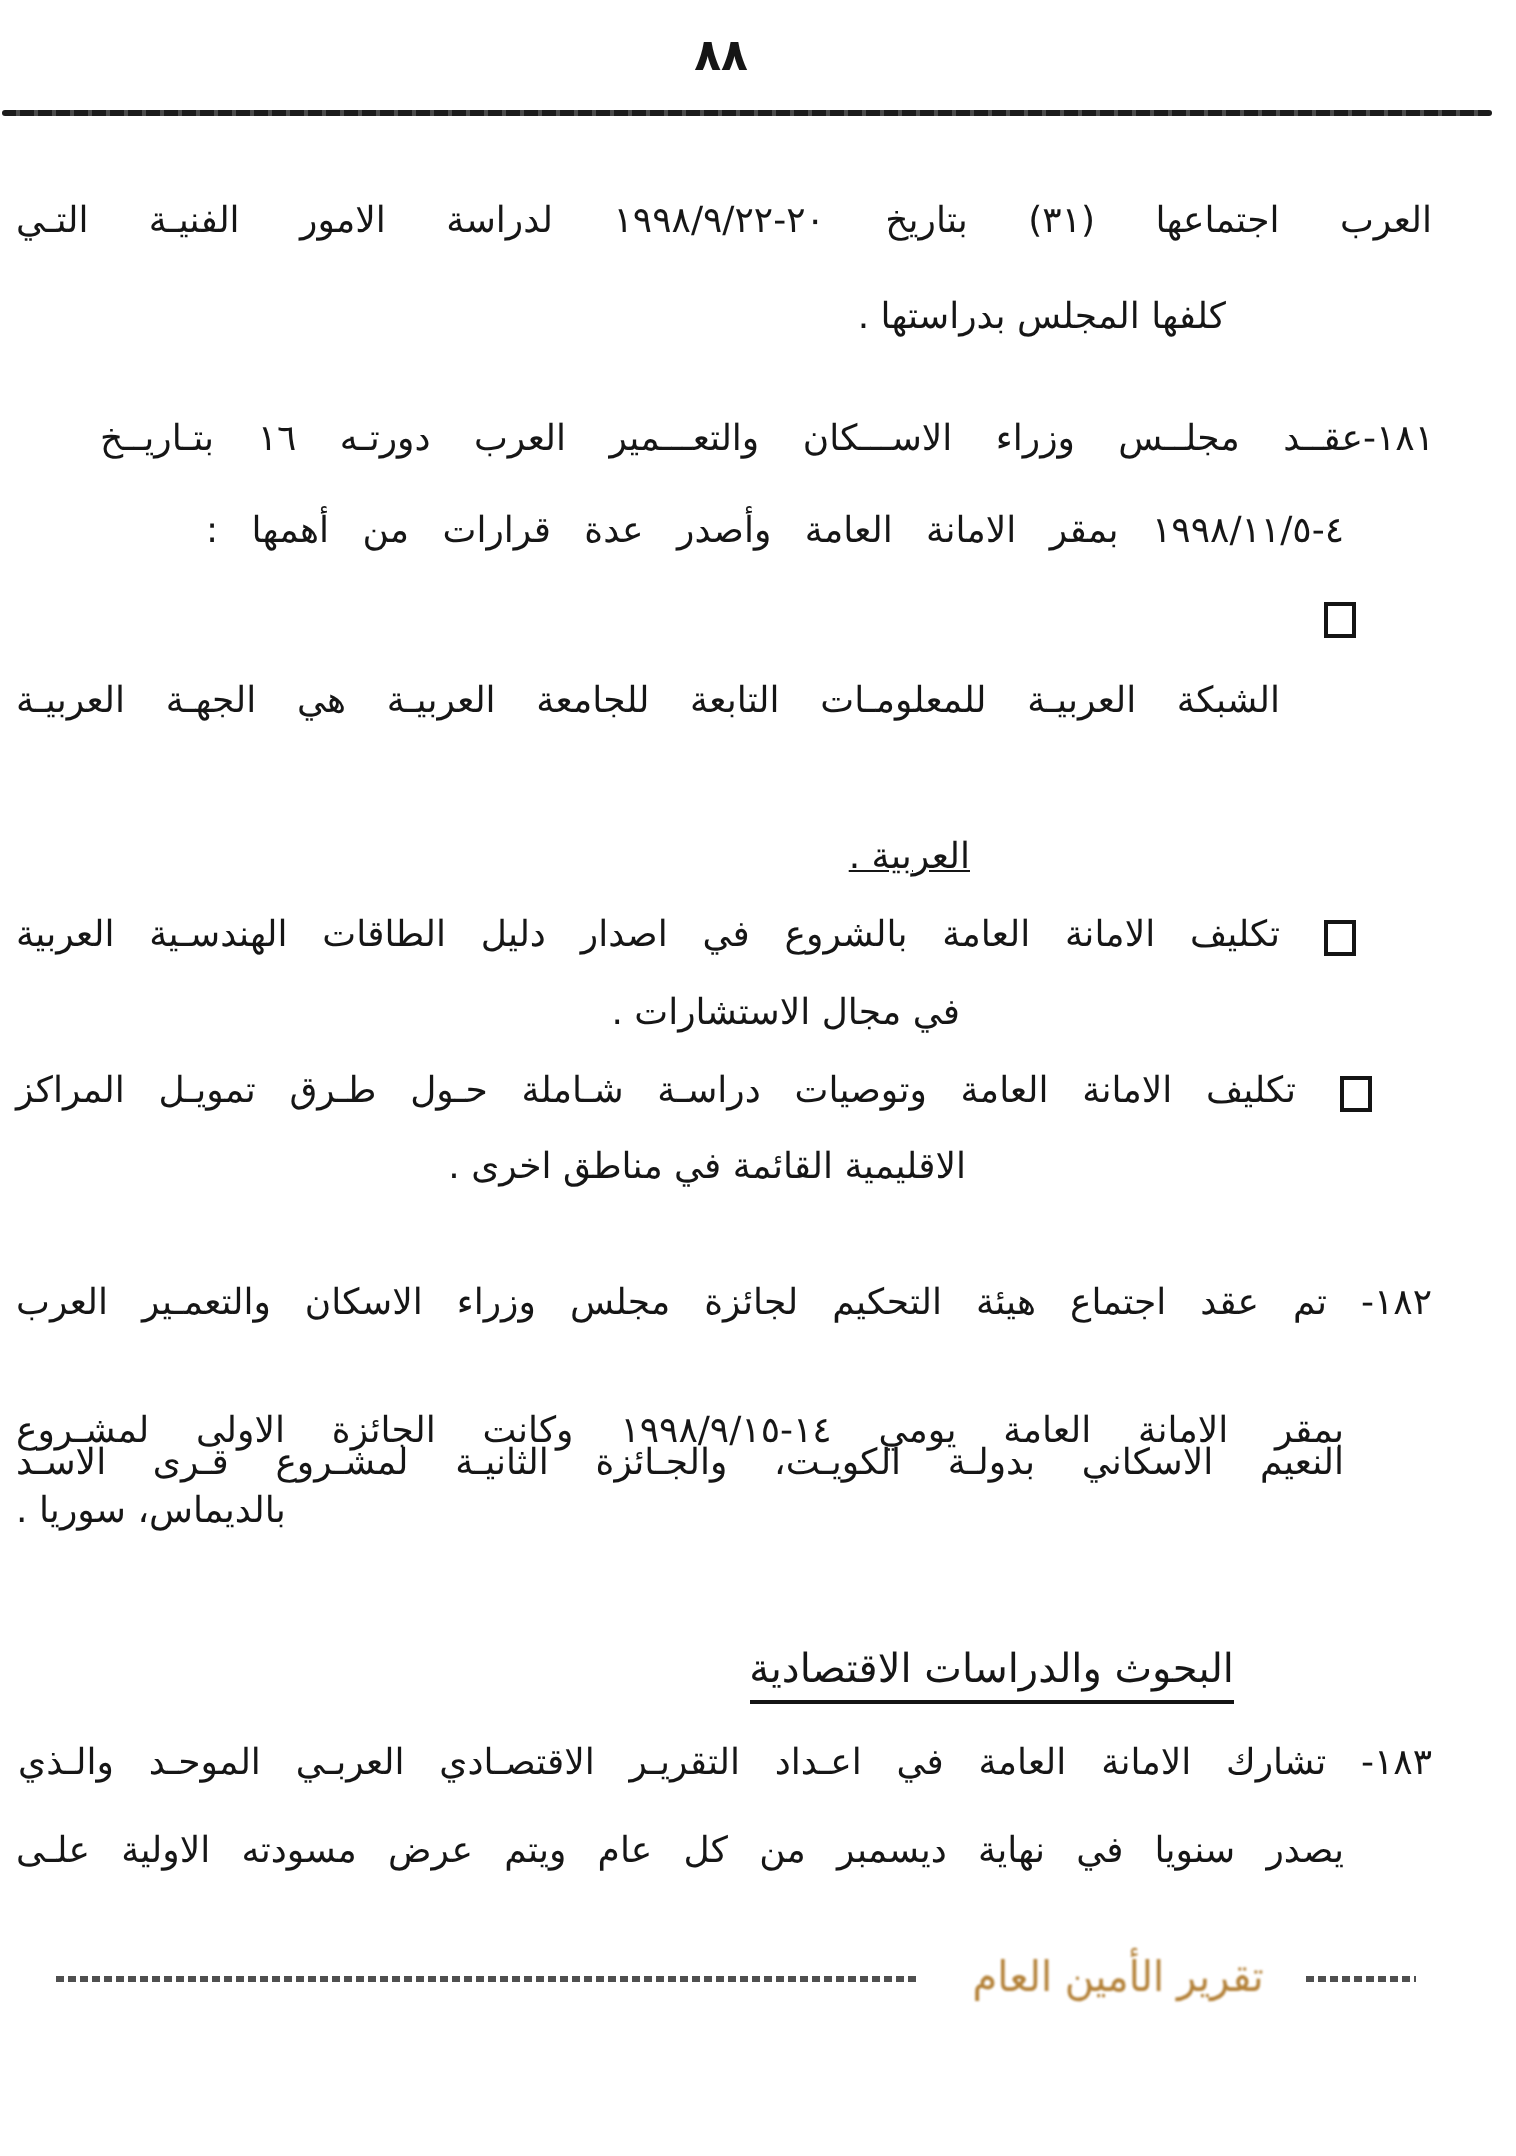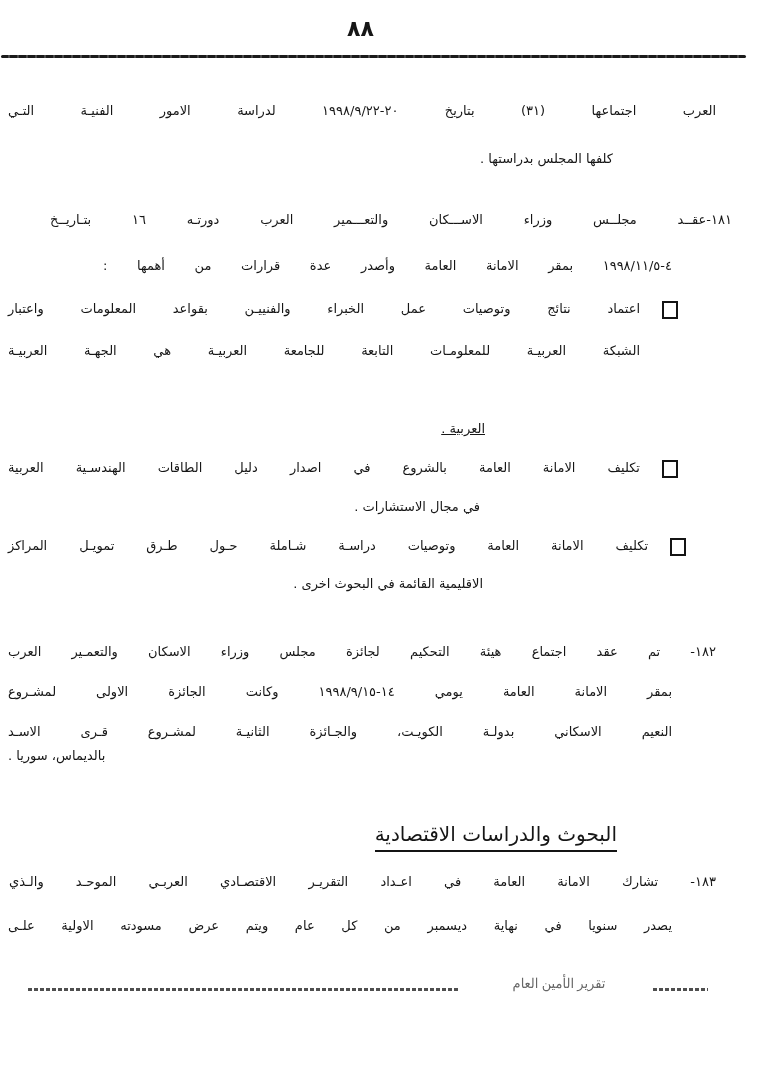--- a/index.html
+++ b/index.html
@@ -18,21 +18,21 @@
     text-align:center;
     font-size:22px;font-weight:bold;letter-spacing:3px;
   }
   .top-rule{
     position:absolute;top:55px;left:38px;right:12px;height:3px;
     background:repeating-linear-gradient(90deg,#1b1b1b 0 7px,#4a4a4a 7px 9px);
     border-radius:2px;
   }
   .ln{
     position:absolute;
-    font-size:13px;
+    font-size:18px;
     line-height:32px;
     direction:rtl;
   }
   .just{
     text-align:justify;
     text-align-last:justify;
     -moz-text-align-last:justify;
   }
   .nowrap{white-space:nowrap;}
   .bullet-sq{
@@ -49,59 +49,57 @@
     border-bottom:2.5px solid #141414;
     margin-left:36px;
   }
   .footer-rule{
     position:absolute;height:3px;
     background:repeating-linear-gradient(90deg,#303030 0 4px,rgba(0,0,0,0) 4px 6px);
     opacity:.85;
   }
   .footer-stamp{
     position:absolute;
-    font-size:13px;
-    color:#404040;
+    font-size:20px;
+    color:#a16207;
     letter-spacing:2px;
     white-space:nowrap;
     opacity:.8;
     filter:blur(.4px);
     transform:scaleY(1.05);
-    font-family:Liberation Serif, serif;
   }
 </style>
 </head>
 <body>
 
 <div class="page">
 
   <div class="page-number">٨٨</div>
   <div class="top-rule"></div>
 
   <div class="ln just" style="top:95px;left:45px;right:42px;">العرب اجتماعها (٣١) بتاريخ ٢٠-١٩٩٨/٩/٢٢ لدراسة الامور الفنيـة التـي</div>
   <div class="ln nowrap" style="top:143px;right:145px;">كلفها المجلس بدراستها .</div>
 
-  <div class="ln just" style="top:204px;left:45px;right:26px;margin-left:42px;">١٨١-عقــد مجلــس وزراء الاســـكان والتعـــمير العرب دورتـه ١٦ بتـاريــخ</div>
+  <div class="ln just" style="top:204px;left:45px;right:41px;margin-left:42px;">١٨١-عقــد مجلــس وزراء الاســـكان والتعـــمير العرب دورتـه ١٦ بتـاريــخ</div>
   <div class="ln just" style="top:250px;left:140px;right:86px;">٤-١٩٩٨/١١/٥ بمقر الامانة العامة وأصدر عدة قرارات من أهمها :</div>
 
   <span class="bullet-sq" style="top:301px;right:80px;"></span>
-  <div class="ln just" style="top:293px;left:45px;right:118px;">اعتماد نتائج وتوصيات عمل الخبراء والفنييـن بقواعد المعلومات واعتبار</div>
   <div class="ln just" style="top:335px;left:45px;right:118px;">الشبكة العربيـة للمعلومـات التابعة للجامعة العربيـة هي الجهـة العربيـة</div>
   <div class="ln nowrap" style="top:413px;right:273px;text-decoration:underline;">العربية .</div>
 
   <span class="bullet-sq" style="top:460px;right:80px;"></span>
   <div class="ln just" style="top:452px;left:45px;right:118px;">تكليف الامانة العامة بالشروع في اصدار دليل الطاقات الهندسـية العربية</div>
   <div class="ln nowrap" style="top:491px;right:278px;">في مجال الاستشارات .</div>
 
   <span class="bullet-sq" style="top:538px;right:72px;"></span>
   <div class="ln just" style="top:530px;left:45px;right:110px;">تكليف الامانة العامة وتوصيات دراسـة شـاملة حـول طـرق تمويـل المراكز</div>
-  <div class="ln nowrap" style="top:568px;right:275px;">الاقليمية القائمة في البحوث اخرى .</div>
+  <div class="ln nowrap" style="top:568px;right:275px;">الاقليمية القائمة في مناطق اخرى .</div>
 
   <div class="ln just" style="top:636px;left:45px;right:42px;">١٨٢- تم عقد اجتماع هيئة التحكيم لجائزة مجلس وزراء الاسكان والتعمـير العرب</div>
-  <div class="ln just" style="top:676px;left:45px;right:86px;">بمقر الامانة العامة يومي ١٤-١٩٩٨/٩/١٥ وكانت الجائزة الاولى لمشـروع</div>
+  <div class="ln just" style="top:700px;left:45px;right:86px;">بمقر الامانة العامة يومي ١٤-١٩٩٨/٩/١٥ وكانت الجائزة الاولى لمشـروع</div>
   <div class="ln just" style="top:716px;left:45px;right:86px;">النعيم الاسكاني بدولـة الكويـت، والجـائزة الثانيـة لمشـروع قـرى الاسـد</div>
   <div class="ln nowrap" style="top:740px;left:45px;">بالديماس، سوريا .</div>
 
   <div class="section-heading" style="top:822px;right:141px;">البحوث والدراسات الاقتصادية</div>
 
   <div class="ln just" style="top:866px;left:46px;right:42px;">١٨٣- تشارك الامانة العامة في اعـداد التقريـر الاقتصـادي العربـي الموحـد والـذي</div>
   <div class="ln just" style="top:910px;left:45px;right:86px;">يصدر سنويا في نهاية ديسمبر من كل عام ويتم عرض مسودته الاولية علـى</div>
 
   <div class="footer-rule" style="top:988px;left:65px;width:432px;"></div>
   <div class="footer-stamp" style="top:976px;left:505px;width:182px;text-align:center;">تقرير الأمين العام</div>

